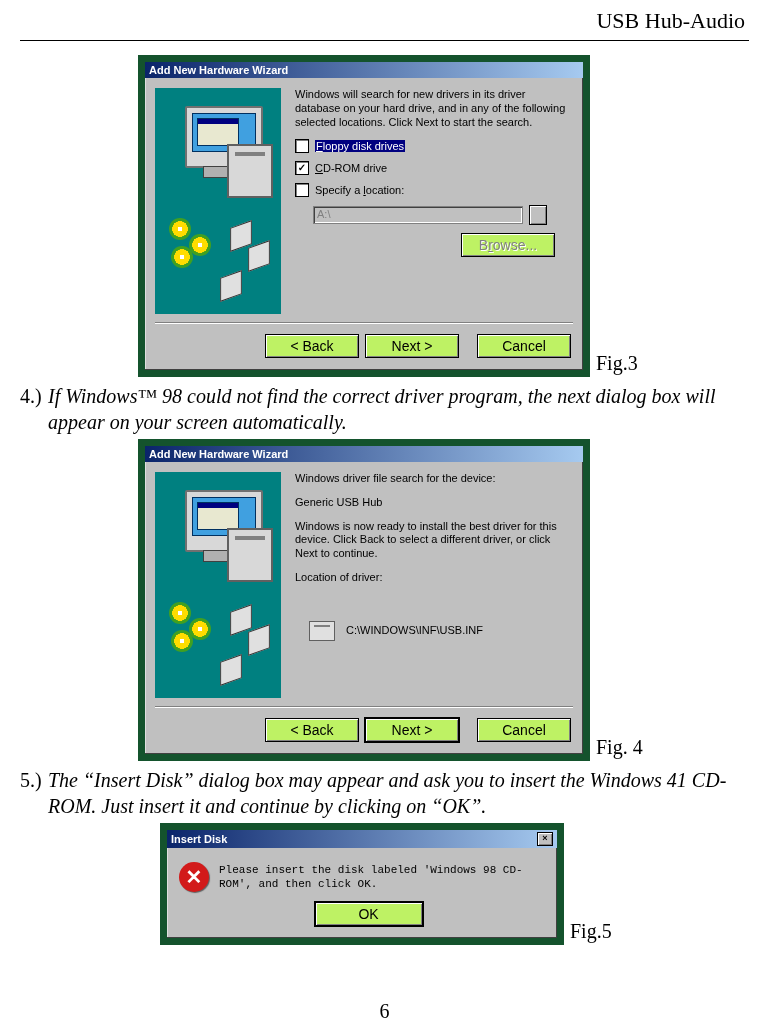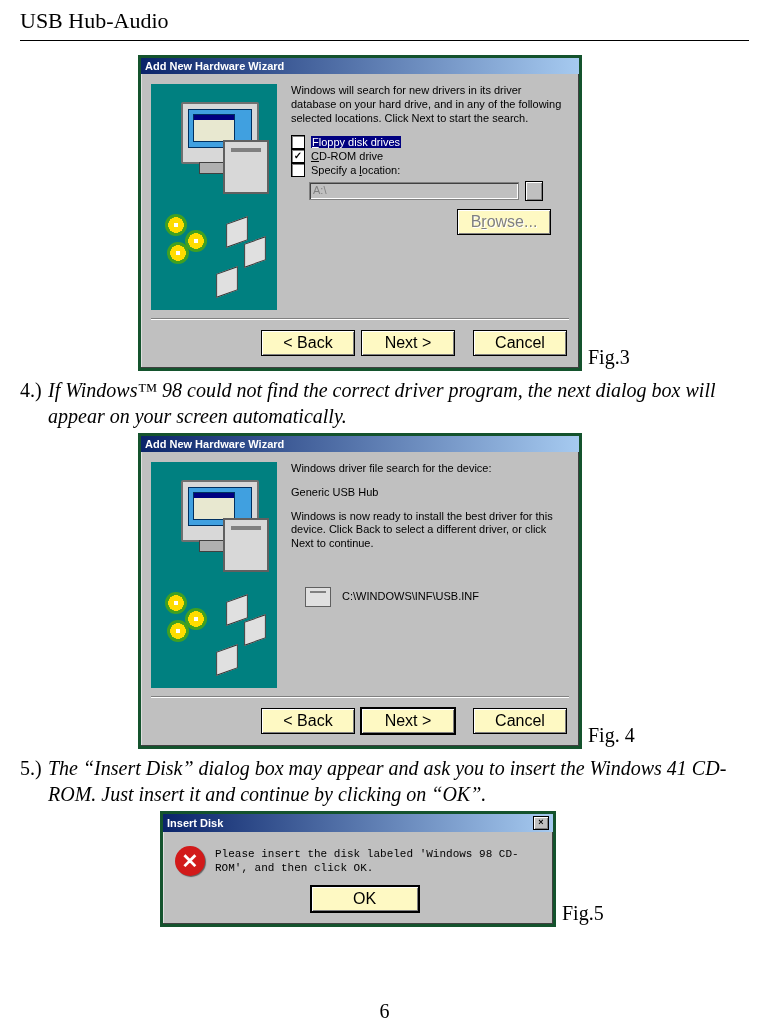--- a/index.html
+++ b/index.html
@@ -1,56 +1,56 @@
 <!DOCTYPE html>
 <html><head>
 <meta charset="utf-8">
 <style>
   body { margin:0; padding:0; background:#fff; font-family:"Times New Roman",serif; color:#000; }
   .page { width:769px; height:1035px; position:relative; box-sizing:border-box; padding:0 20px; }
-  .running-head { text-align:left; font-size:22px; padding-top:8px; padding-right:4px; }
+  .running-head { text-align:right; font-size:22px; padding-top:8px; padding-right:4px; }
   .rule { border:none; border-top:1.5px solid #000; margin:6px 0 14px 0; }
   .fig-row { display:flex; align-items:flex-end; gap:6px; margin-left:118px; }
   .caption { font-size:20px; padding-bottom:2px; }
   .step { display:flex; font-size:20px; margin:6px 0 4px 0; line-height:1.3; }
   .step-num { width:28px; flex-shrink:0; }
   .step-body { flex:1;font-style:italic; }
   .page-num { position:absolute; bottom:12px; width:729px; text-align:center; font-size:20px; }
 
-  .win { border:3px solid #14532d; background:#c0c0c0; font-family:Tahoma,Arial,sans-serif; font-size:11px; color:#000; box-shadow: inset -1px -1px 0 #404040, inset 1px 1px 0 #dfdfdf; }
+  .win { border:7px solid #14532d; background:#c0c0c0; font-family:Tahoma,Arial,sans-serif; font-size:11px; color:#000; box-shadow: inset -1px -1px 0 #404040, inset 1px 1px 0 #dfdfdf; }
   .titlebar { background:linear-gradient(to right,#0a246a,#a6caf0); color:#fff; font-weight:bold; padding:2px 4px; font-size:11px; display:flex; align-items:center; justify-content:space-between; }
   .titlebar .tx { white-space:nowrap; }
   .xbtn { width:14px; height:12px; background:#c0c0c0; border:1px solid #000; box-shadow: inset 1px 1px 0 #fff, inset -1px -1px 0 #808080; font-size:9px; line-height:10px; text-align:center; color:#000; }
 
   .wiz-body { display:flex; padding:10px 10px 0 10px; }
   .wiz-art { width:126px; height:226px; background:#008080; position:relative; overflow:hidden; margin-right:14px; }
   .monitor { position:absolute; top:18px; left:30px; width:74px; height:58px; background:#d8d8d8; border:2px solid #707070; border-radius:2px; }
   .monitor::before { content:""; position:absolute; top:5px; left:5px; right:5px; bottom:14px; background:#40a0e0; border:1px solid #003060; }
   .monitor-dlg { position:absolute; top:10px; left:10px; width:40px; height:26px; background:#e8e8d0; border:1px solid #003060; }
   .monitor-dlg::before { content:""; position:absolute; top:0; left:0; right:0; height:5px; background:#000080; }
   .stand { position:absolute; top:78px; left:48px; width:36px; height:10px; background:#b0b0b0; border:1px solid #404040; }
   .tower { position:absolute; top:56px; left:72px; width:42px; height:50px; background:#d8d8d8; border:2px solid #606060; }
   .tower::before{content:"";position:absolute;top:6px;left:6px;right:6px;height:4px;background:#808080;}
   .cd { position:absolute; width:22px; height:22px; border-radius:50%; background:radial-gradient(circle,#fff 15%,#ffdc00 16% 50%,#40a020 51% 100%); left:14px; }
   .cd1{top:130px;} .cd2{top:146px;left:34px;} .cd3{top:158px;left:16px;}
   .floppy { position:absolute; width:22px; height:22px; background:#e0e0e0; border:1px solid #303030; transform: skewY(-20deg) scaleX(0.9); }
   .fl1{top:136px;left:74px;} .fl2{top:156px;left:92px;} .fl3{top:186px;left:64px;}
   .wiz-right { flex:1; }
   .wiz-text { font-size:11px; line-height:1.25; margin-bottom:10px; }
-  .chk-row { display:flex; align-items:center; gap:6px; margin:0 0; }
+  .chk-row { display:flex; align-items:center; gap:6px; margin:8px 0; }
   .chk { width:12px; height:12px; border:1px solid #000; background:#fff; box-shadow: inset 1px 1px 0 #808080; display:flex; align-items:center; justify-content:center; font-size:10px; line-height:1; }
   .chk .mark { font-weight:bold; }
   .chk-label { font-size:11px; }
   .chk-label.foc { background:#000080; color:#fff; padding:0 1px; }
   .chk-label.dis { color:#808080; text-shadow:1px 1px 0 #fff; }
   .loc-input-row { display:flex; gap:6px; margin:4px 0 4px 18px; align-items:center; }
   .txt-input { width:210px; height:18px; background:#c0c0c0; border:1px solid #808080; box-shadow: inset 1px 1px 0 #404040, inset -1px -1px 0 #fff; font-size:11px; padding:1px 3px; color:#808080; box-sizing:border-box; }
   .drop-btn { width:16px; height:18px; background:#c0c0c0; border:1px solid #000; box-shadow: inset 1px 1px 0 #fff, inset -1px -1px 0 #808080; }
   .browse-row { text-align:right; margin:8px 18px 0 0; }
-  .btn { display:inline-block; min-width:72px; padding:3px 10px; background:#fef9c3; border:1px solid #000; box-shadow: inset 1px 1px 0 #fff, inset -1px -1px 0 #808080; font-size:16px; text-align:center; }
+  .btn { display:inline-block; min-width:72px; padding:3px 10px; background:#bef264; border:1px solid #000; box-shadow: inset 1px 1px 0 #fff, inset -1px -1px 0 #808080; font-size:14px; text-align:center; }
   .btn.dis { color:#808080; text-shadow:1px 1px 0 #fff; }
   .btn.def { box-shadow: 0 0 0 1px #000, inset 1px 1px 0 #fff, inset -1px -1px 0 #808080; }
   .sep-rule { border-top:1px solid #808080; border-bottom:1px solid #fff; margin:8px 10px 0 10px; }
   .btn-bar { display:flex; justify-content:flex-end; gap:6px; padding:10px 12px 12px 12px; }
 
   .file-icon { display:inline-block; width:24px; height:18px; background:#e0e0e0; border:1px solid #606060; vertical-align:middle; margin-right:8px; position:relative; }
   .file-icon::before{content:"";position:absolute;top:3px;left:4px;right:4px;height:2px;background:#808080;}
 
   .err-body { display:flex; align-items:center; padding:14px 12px 4px 12px; gap:10px; }
   .err-ico { width:30px; height:30px; border-radius:50%; background:#d21a1a; color:#fff; font-weight:bold; font-size:20px; display:flex; align-items:center; justify-content:center; box-shadow:1px 1px 1px #606060; }
@@ -143,20 +143,21 @@
             <div class="cd cd2"></div>
             <div class="cd cd3"></div>
           <div class="floppy fl1"></div>
             <div class="floppy fl2"></div>
             <div class="floppy fl3"></div>
         </div>
         <div class="wiz-right">
           <div class="wiz-text">Windows driver file search for the device:</div>
           <div class="wiz-text" style="">Generic USB Hub</div>
           <div class="wiz-text">Windows is now ready to install the best driver for this device. Click Back to select a different driver, or click Next to continue.</div>
+          <div class="wiz-text">Location of driver:</div>
           <div class="wiz-text" style="margin-left:14px;margin-top:36px;">
             <span class="file-icon"></span>
             <span>C:\WINDOWS\INF\USB.INF</span>
           </div>
         </div>
       </div>
       <div class="sep-rule"></div>
       <div class="btn-bar">
         <span class="btn">&lt; Back</span>
         <span class="btn def">Next &gt;</span>

